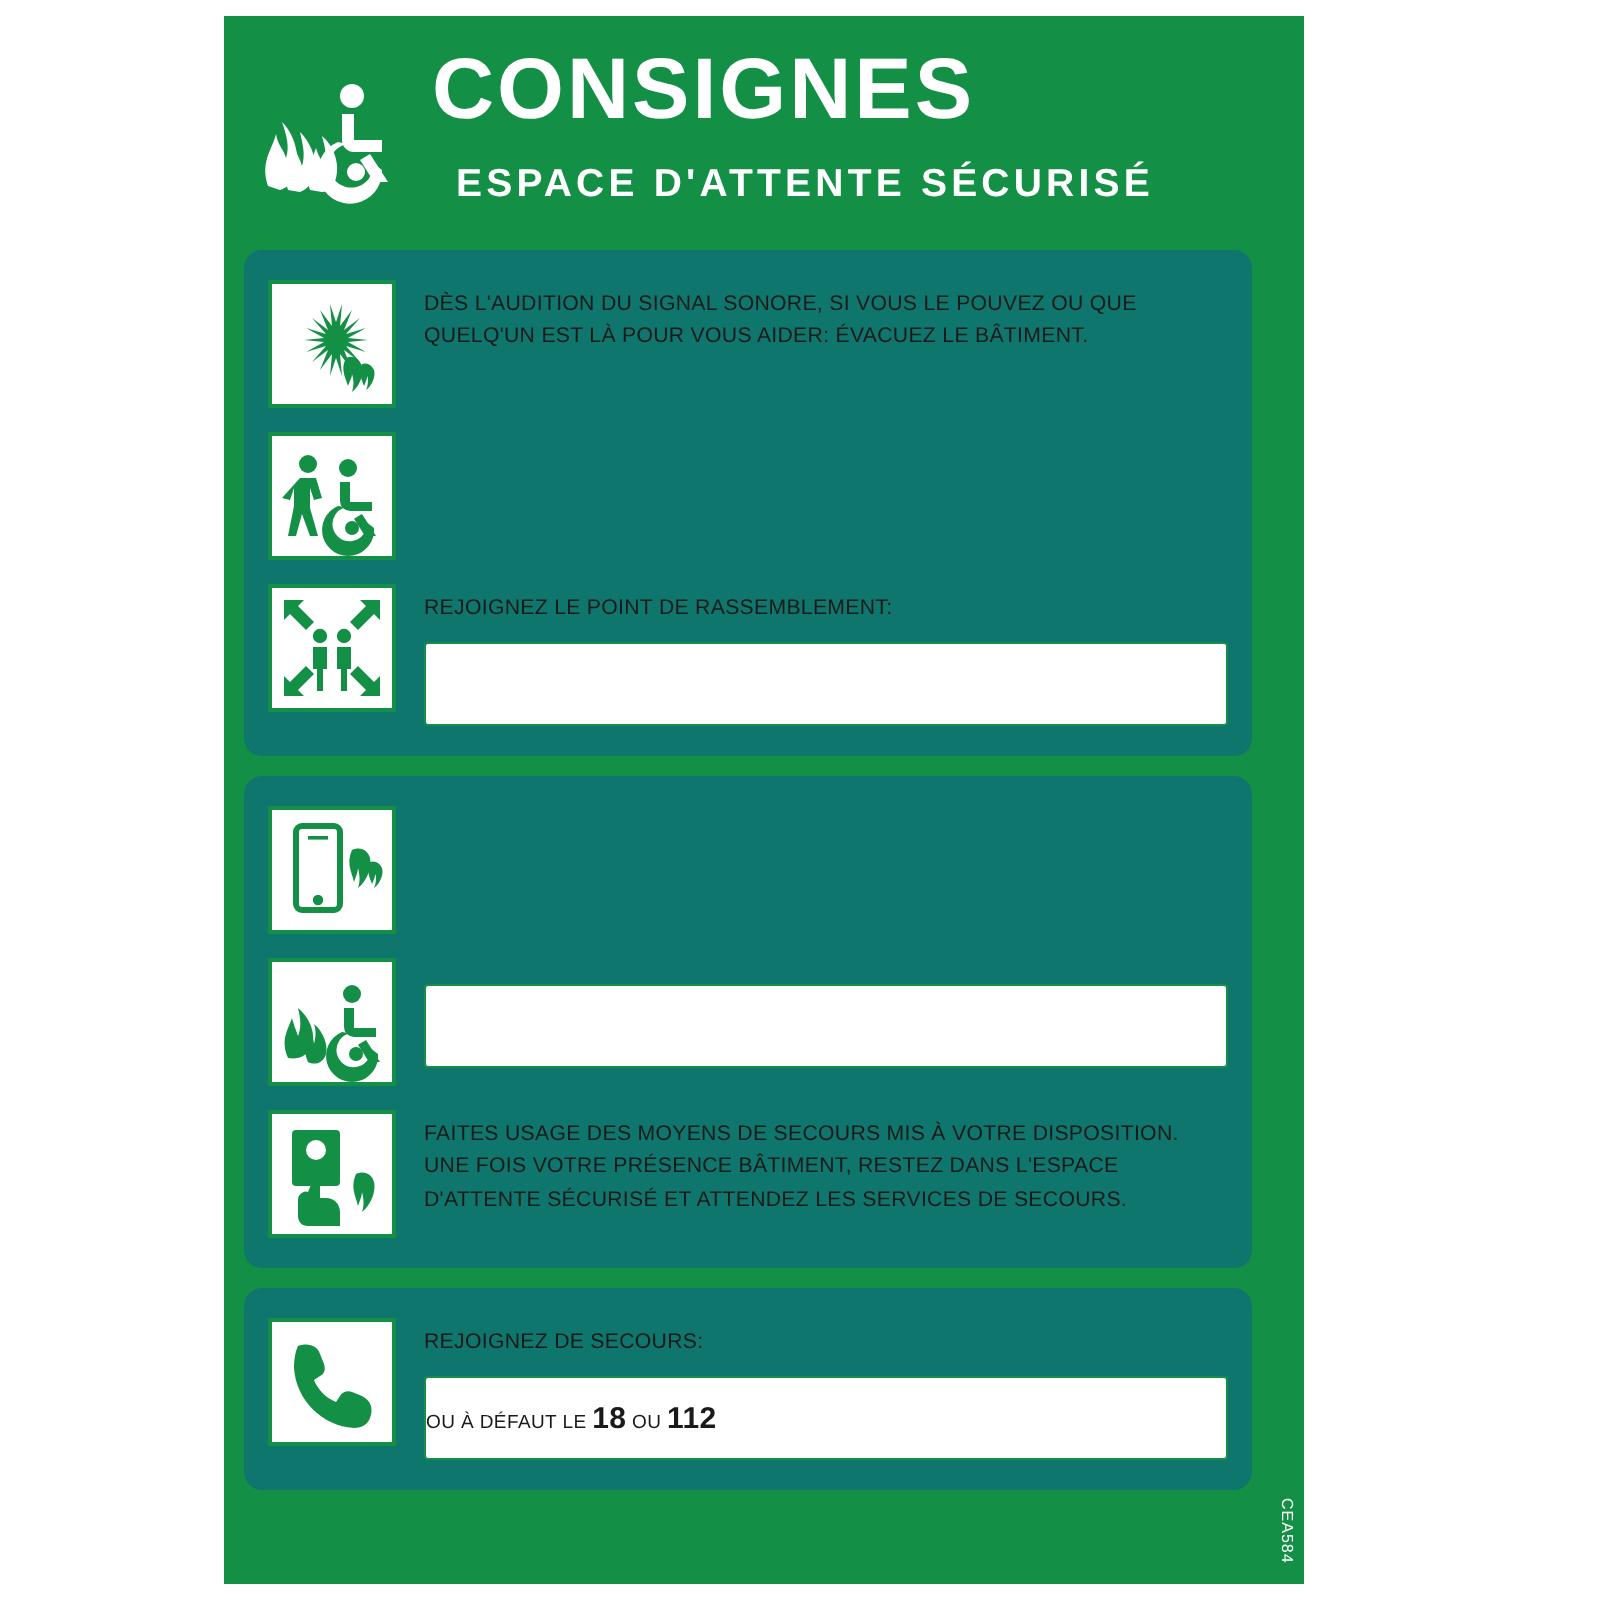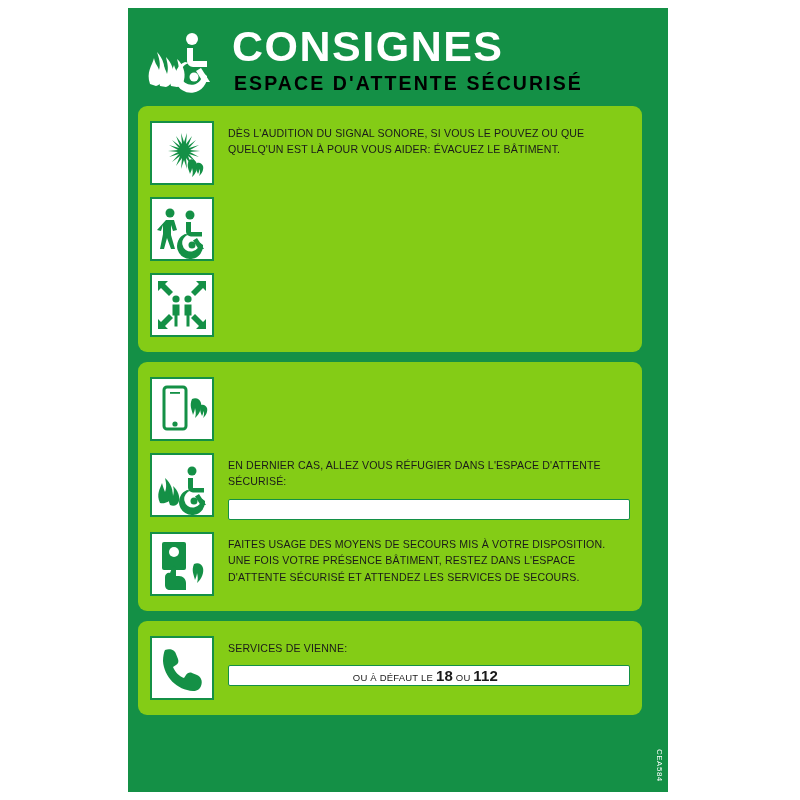--- a/index.html
+++ b/index.html
@@ -9,21 +9,21 @@
   }
   body {
     width: 800px;
     height: 800px;
     font-family: "Liberation Sans", sans-serif;
     overflow: hidden;
   }
 
   .poster {
     position: absolute;
-    left: 128px;
+    left: 112px;
     top: 8px;
     width: 540px;
     height: 784px;
     background: #149046;
     box-sizing: border-box;
     padding: 10px 26px 10px 10px;
     display: flex;
     flex-direction: column;
   }
 
@@ -49,31 +49,31 @@
   }
   .title {
     color: #ffffff;
     font-size: 43px;
     font-weight: bold;
     letter-spacing: 1.5px;
     line-height: 1;
     margin: 0 0 4px 0;
   }
   .subtitle {
-    color: #000000;
+    color: #ffffff;
     font-size: 19.5px;
     font-weight: bold;
     letter-spacing: 2.1px;
     line-height: 1;
-    margin: 2px;
+    margin: 12px;
   }
 
   
   .panel {
-    background: #84cc16;
+    background: #0f766e;
     border-radius: 9px;
     margin-bottom: 10px;
     padding: 9px 12px;
     box-sizing: border-box;
   }
   .panel:last-of-type { margin-bottom: 0; }
 
   .row {
     display: flex;
     align-items: flex-start;
@@ -97,29 +97,29 @@
   .row-text {
     color: #1a1a1a;
     font-size: 10.6px;
     line-height: 1.55;
     letter-spacing: 0.15px;
     margin: 0;
     font-weight: 500;
   }
   .inputbox {
     margin-top: 9px;
-    height: 21px;
+    height: 42px;
     border: 1px solid #149046;
     border-radius: 2px;
     background: #ffffff;
     width: 100%;
     box-sizing: border-box;
     display: flex;
     align-items: center;
-    justify-content: center;
+    justify-content: flex-start;
     padding-right: 7px;
   }
   .emergency-hint {
     font-size: 9.5px;
     color: #1a1a1a;
     letter-spacing: .2px;
     white-space: nowrap;
   }
   .emergency-hint .num {
     font-size: 15px;
@@ -228,20 +228,24 @@
             <path d="M6 54 l10 0 l-3 -3 l8 -8 l-4 -4 l-8 8 l-3 -3 z"></path>
             <path d="M54 54 l-10 0 l3 -3 l-8 -8 l4 -4 l8 8 l3 -3 z"></path>
 
             <circle cx="24" cy="24" r="3.6"></circle>
             <path d="M20.5 29.5 h7 v11 h-2 v11 h-3 v-11 h-2 z"></path>
             <circle cx="36" cy="24" r="3.6"></circle>
             <path d="M32.5 29.5 h7 v11 h-2 v11 h-3 v-11 h-2 z"></path>
           </g>
         </svg>
       </div>
+      <div class="row-body">
+        <p class="row-text">REJOIGNEZ LE POINT DE RASSEMBLEMENT:</p>
+        <div class="inputbox"></div>
+      </div>
     </div>
 
   </div>
 
   <div class="panel">
 
     <div class="row">
       <div class="row-icon">
         <svg class="icon-svg" viewBox="0 0 60 60" xmlns="http://www.w3.org/2000/svg">
           <g fill="none" stroke="#149046" stroke-width="3">
@@ -272,21 +276,20 @@
           <g fill="#149046">
             <circle cx="40" cy="16" r="4.5"></circle>
             <path d="M36 23 h5 v10 h11 v4.5 h-11 a5 5 0 0 1 -5 -5 z"></path>
             <path d="M35 35 a13 13 0 1 0 18 11 l-3.6 -2.8 a8.6 8.6 0 1 1 -10.4 -7.6 z"></path>
             <circle cx="42" cy="46" r="3.5"></circle>
             <path d="M47 39 l7 11 h-5.5 l-5.5 -8.6 z"></path>
           </g>
         </svg>
       </div>
       <div class="row-body">
-        <p class="row-text">EN DERNIER CAS, ALLEZ VOUS RÉFUGIER DANS L'ESPACE D'ATTENTE SÉCURISÉ:</p>
         <div class="inputbox"></div>
       </div>
     </div>
 
     <div class="row">
       <div class="row-icon">
         <svg class="icon-svg" viewBox="0 0 60 60" xmlns="http://www.w3.org/2000/svg">
           <g fill="#149046">
             <rect x="10" y="8" width="24" height="28" rx="2"></rect>
           </g>
@@ -312,21 +315,21 @@
   <div class="panel">
     <div class="row">
       <div class="row-icon">
         <svg class="icon-svg" viewBox="0 0 60 60" xmlns="http://www.w3.org/2000/svg">
           <g fill="#149046">
             <path d="M13 12 c5 -2 10 0 11 4 l2 5 c1 3 0 5 -2 6 l-3 2 c2 5 6 9 11 11 l2 -3 c1 -2 4 -3 6 -2 l5 2 c4 2 6 6 4 11 c-1 3 -4 5 -8 5 c-16 -1 -29 -14 -30 -30 c0 -5 1 -9 2 -11 z"></path>
           </g>
         </svg>
       </div>
       <div class="row-body">
-        <p class="row-text">SERVICES DE VIENNE:</p>
+        <p class="row-text">REJOIGNEZ DE SECOURS:</p>
         <div class="inputbox">
           <span class="emergency-hint"><span class="small">OU À DÉFAUT LE</span> <span class="num">18</span> <span class="small">OU</span> <span class="num">112</span></span>
         </div>
       </div>
     </div>
   </div>
 
   <div class="refcode">CEA584</div>
 </div>
 

